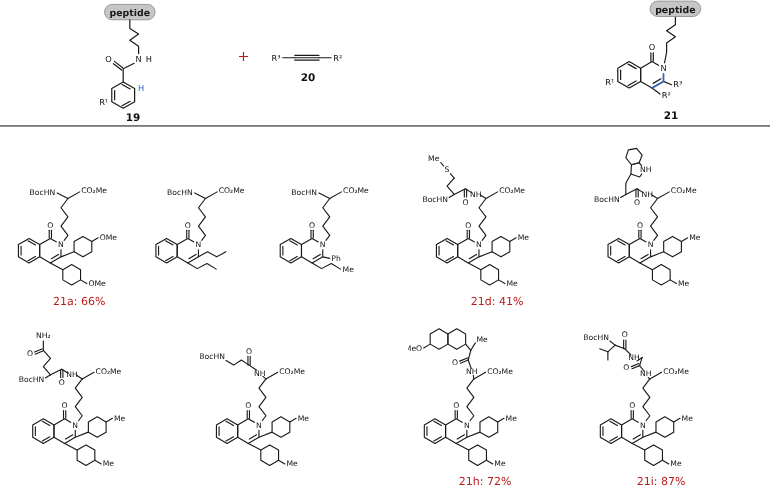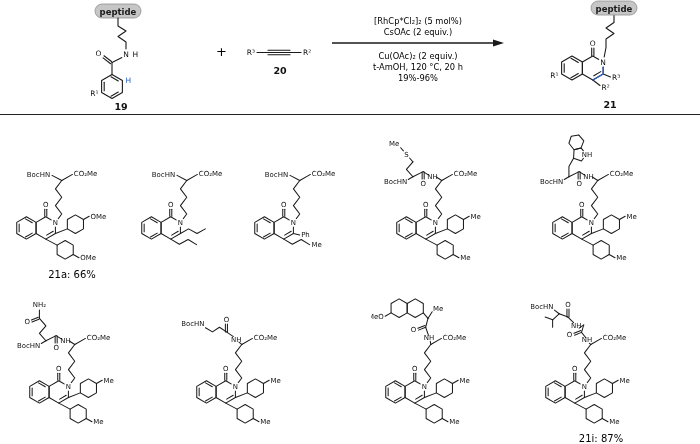--- a/index.html
+++ b/index.html
@@ -1,17 +1,17 @@
 <!DOCTYPE html>
 <html><head>
 <meta charset="utf-8">
 <style>
   html,body{margin:0;padding:0;background:#fff;}
   #fig{position:relative;width:700px;height:444px;background:#fff;overflow:hidden;
-       font-family:"DejaVu Sans",sans-serif;color:#000000;}
+       font-family:"DejaVu Sans",sans-serif;color:#b91c1c;}
   .abs{position:absolute;}
   .bond{stroke:#1a1a1a;stroke-width:1.1;fill:none;stroke-linecap:round;stroke-linejoin:round;}
   .blue{stroke:#2f62c4;stroke-width:1.4;fill:none;stroke-linecap:round;}
   .at{font-family:"DejaVu Sans",sans-serif;font-size:7.5px;fill:#111;}
   .mid{text-anchor:middle;} .end{text-anchor:end;}
   .lbl{font-family:"DejaVu Sans",sans-serif;font-size:9.5px;font-weight:bold;fill:#111;text-anchor:middle;}
   .bluetxt{fill:#2f62c4;}
   .badge{fill:#c6c6c6;stroke:#8f8f8f;stroke-width:0.8;}
   .badgetxt{font-family:"DejaVu Sans",sans-serif;font-size:8.5px;font-weight:bold;fill:#1a1a1a;text-anchor:middle;}
   #divider{position:absolute;left:0;top:114px;width:700px;border-top:1.6px solid #222;}
@@ -88,31 +88,20 @@
       <line x1="32" y1="22.3" x2="54" y2="22.3"></line>
       <line x1="32" y1="24.5" x2="54" y2="24.5"></line>
       <line x1="32" y1="26.7" x2="54" y2="26.7"></line>
       <line x1="54" y1="24.5" x2="65" y2="24.5"></line>
     </g>
     <text class="at end" x="19" y="27">R³</text>
     <text class="at" x="67" y="27">R²</text>
     <text class="lbl" x="44" y="46">20</text>
   </svg>
 
-  <div class="cond">
-    <div>[RhCp*Cl₂]₂ (5 mol%)</div>
-    <div>CsOAc (2 equiv.)</div>
-    <svg width="176" height="10" viewBox="0 0 176 10">
-      <line x1="2" y1="5" x2="164" y2="5" stroke="#1a1a1a" stroke-width="1.3"></line>
-      <polygon points="163,1.5 174,5 163,8.5" fill="#1a1a1a"></polygon>
-    </svg>
-    <div>Cu(OAc)₂ (2 equiv.)</div>
-    <div>t-AmOH, 120 °C, 20 h</div>
-    <div>19%-96%</div>
-  </div>
 
   <svg class="abs" style="left:515px;top:0" width="175" height="112" viewBox="0 0 175 112">
     <g class="bond">
       <polyline points="99,15 99,22.5 91,28 99,33.5 91,39 91,47.5 88.2,62"></polyline>
       <line x1="88.2" y1="74" x2="95.5" y2="77"></line>
       <line x1="77.8" y1="80" x2="85" y2="85.5"></line>
     </g>
     <use href="#iqcore" x="57" y="68"></use>
     <line class="blue" x1="88.2" y1="67.3" x2="88.2" y2="74"></line>
     <line class="blue" x1="88.2" y1="74" x2="77.8" y2="80"></line>
@@ -201,20 +190,21 @@
       <circle cx="26" cy="37" r="4.5" fill="#fff"></circle>
       <text class="at mid" x="26" y="39.5">S</text>
       <text class="at end" x="18.5" y="28">Me</text>
       <text class="at end" x="27" y="68.5">BocHN</text>
       <text class="at mid" x="44" y="71">O</text>
       <text class="at mid" x="54" y="63.5">NH</text>
       <text class="at" x="77" y="60">CO₂Me</text>
       <text class="at" x="95" y="106">Me</text>
       <text class="at" x="84" y="150.5">Me</text>
     </svg>
+    <div class="cap"><b>21d</b><span>: 41%</span></div>
   </div>
 
   <div class="cell" style="left:538px;top:120px">
     <svg width="140" height="147" viewBox="0 0 150 158">
       <g class="bond">
         <polyline points="57.2,110 64,101 57.2,92 64,83 57.2,74 64,65"></polyline>
         <line x1="64" y1="65" x2="58.5" y2="61.5"></line>
         <line x1="49.5" y1="59" x2="44" y2="55.5"></line>
         <line x1="42.9" y1="56" x2="42.9" y2="63.5"></line>
         <line x1="45.1" y1="56" x2="45.1" y2="63.5"></line>
@@ -320,20 +310,21 @@
       <use href="#arylUR" x="70" y="117"></use>
       <use href="#arylDR" x="59" y="134.5"></use>
       <text class="at end" x="13.5" y="37.5">MeO</text>
       <text class="at" x="66.5" y="28.5">Me</text>
       <text class="at end" x="48.5" y="51.5">O</text>
       <text class="at mid" x="62" y="60.5">NH</text>
       <text class="at" x="77" y="60">CO₂Me</text>
       <text class="at" x="95" y="106">Me</text>
       <text class="at" x="84" y="150.5">Me</text>
     </svg>
+    <div class="cap"><b>21h</b><span>: 72%</span></div>
   </div>
 
   <div class="cell" style="left:531px;top:284px">
     <svg width="140" height="147" viewBox="0 0 150 158">
       <g class="bond">
         <polyline points="57.2,110 64,101 57.2,92 64,83 57.2,74 64,65"></polyline>
         <line x1="25" y1="28" x2="30" y2="32"></line>
         <line x1="30" y1="32" x2="23" y2="38.5"></line>
         <line x1="23" y1="38.5" x2="15" y2="35.5"></line>
         <line x1="23" y1="38.5" x2="23" y2="46.5"></line>

